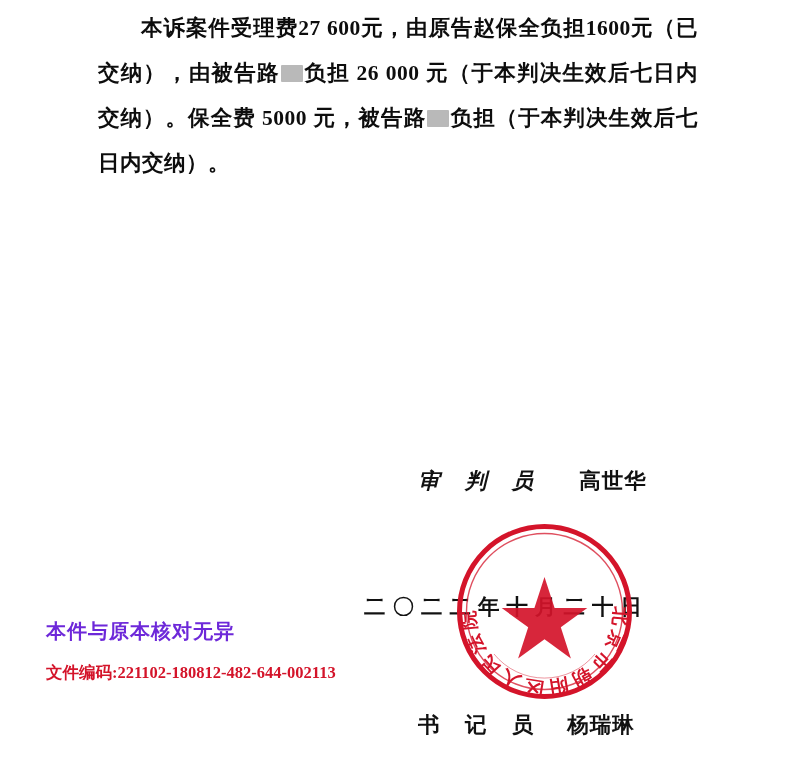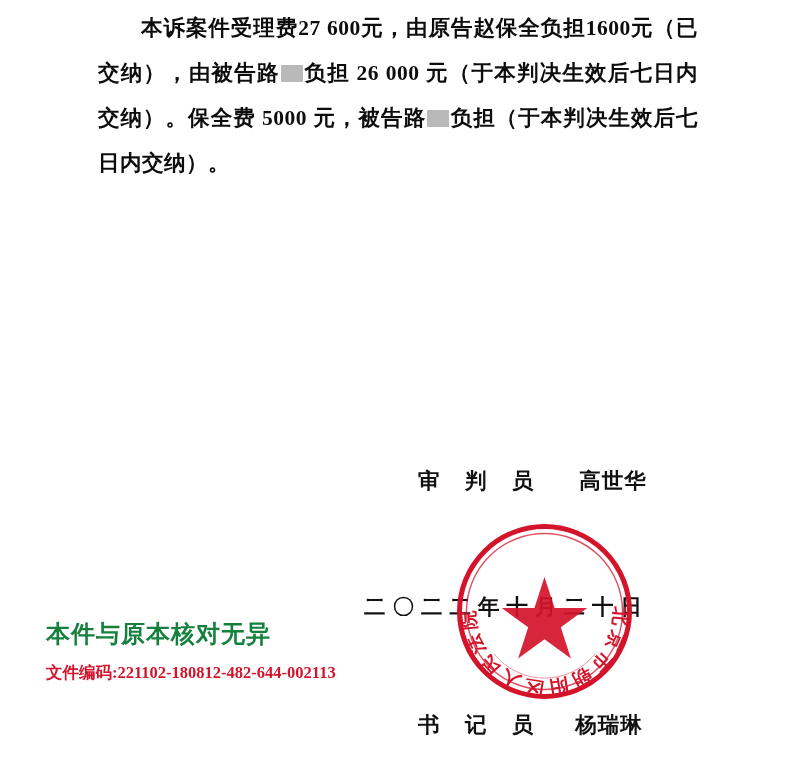--- a/index.html
+++ b/index.html
@@ -57,21 +57,21 @@
   
   .sig-judge {
     position: absolute;
     left: 418px;
     top: 466px;
     font-size: 21.5px;
     font-weight: 600;
     letter-spacing: 1px;
     white-space: nowrap;
   }
-  .sig-judge .role { letter-spacing: 10px; }
+  .sig-judge .role { letter-spacing: 10px; font-style: italic; }
   .sig-judge .name { margin-left: 36px; letter-spacing: 1px; }
 
   .sig-date {
     position: absolute;
     left: 364px;
     top: 592px;
     font-size: 21.5px;
     font-weight: 600;
     letter-spacing: 7px;
     white-space: nowrap;
@@ -80,29 +80,29 @@
   .sig-clerk {
     position: absolute;
     left: 418px;
     top: 710px;
     font-size: 21.5px;
     font-weight: 600;
     letter-spacing: 1px;
     white-space: nowrap;
   }
   .sig-clerk .role { letter-spacing: 10px; }
-  .sig-clerk .name { margin-left: 32px; letter-spacing: 1px; }
+  .sig-clerk .name { margin-left: 24px; letter-spacing: 1px; }
 
   
   .cert-note {
     position: absolute;
     left: 46px;
     top: 618px;
-    color: #15803d;
-    font-size: 24px;
+    color: #6d28d9;
+    font-size: 20px;
     font-weight: 700;
     letter-spacing: 1px;
     white-space: nowrap;
   }
   .cert-code {
     position: absolute;
     left: 46px;
     top: 662px;
     color: #d4142a;
     font-size: 16.5px;

